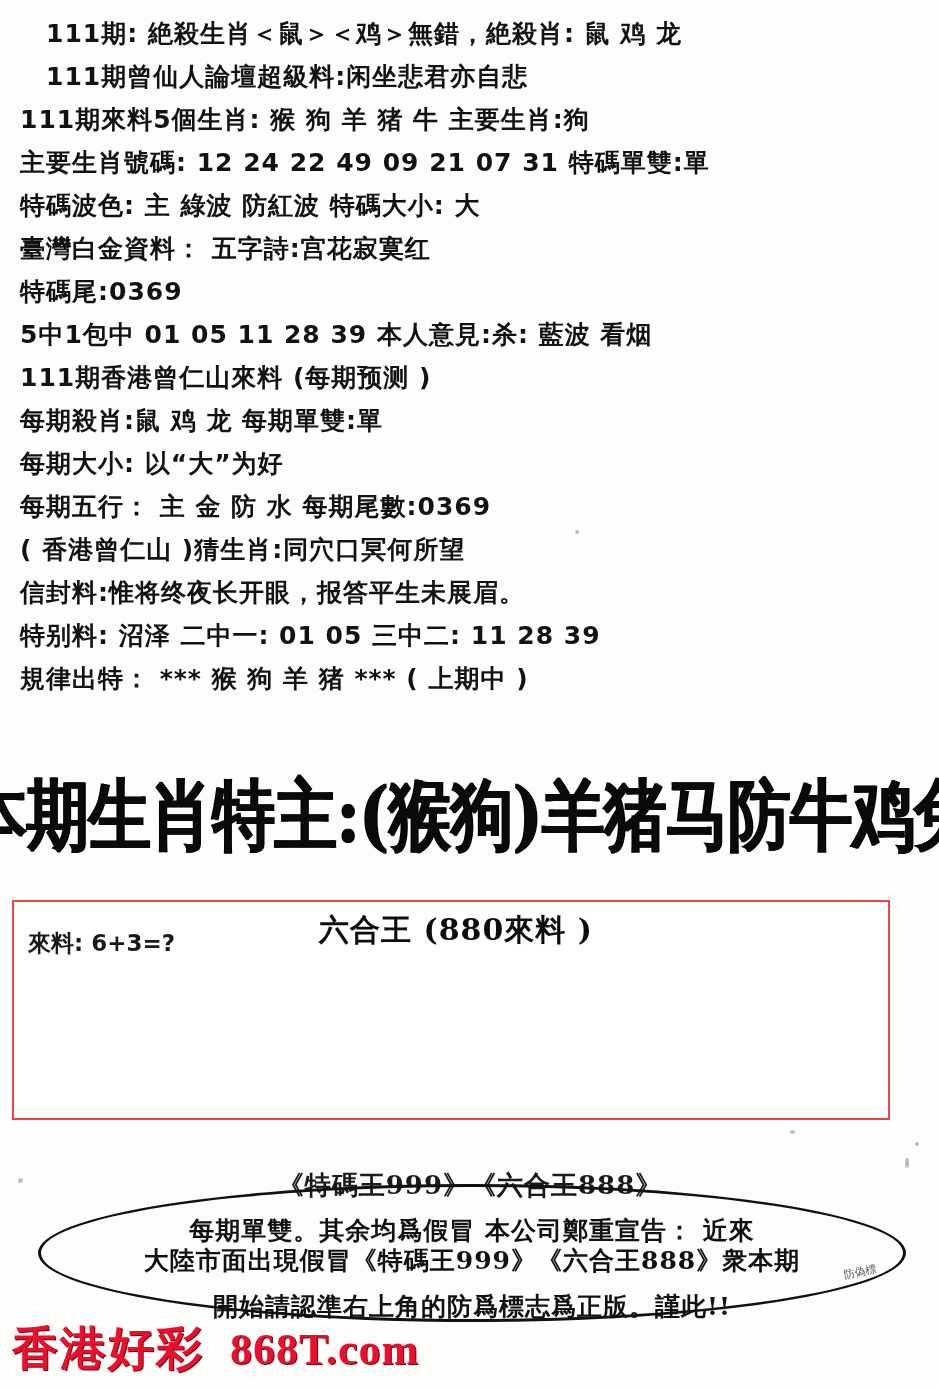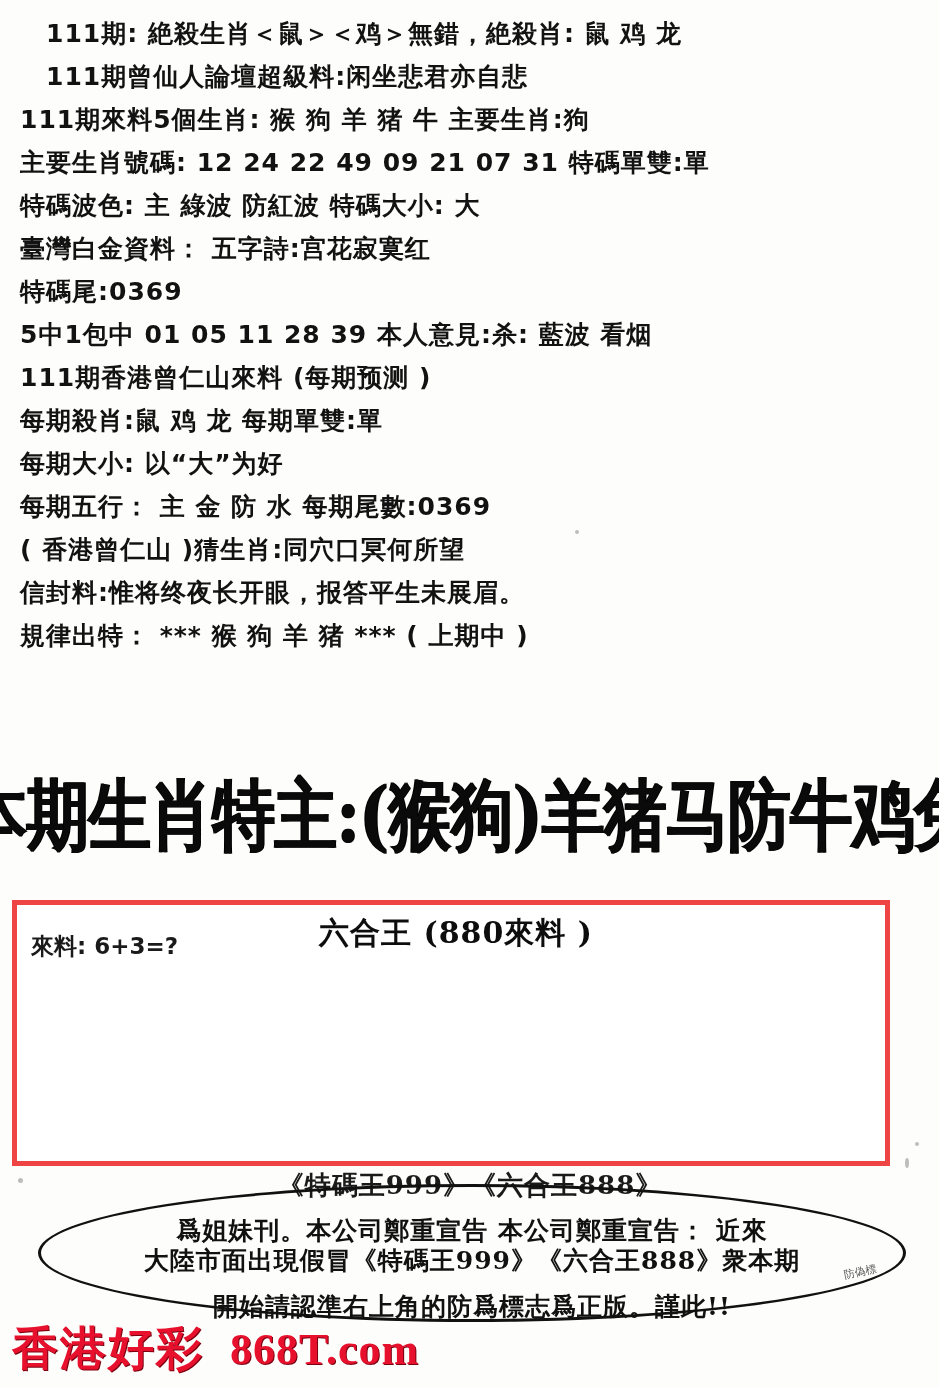--- a/index.html
+++ b/index.html
@@ -65,22 +65,22 @@
     transform: scaleY(1.25);
     text-shadow: 1px 0 0 #000, -1px 0 0 #000;
   }
 
   
   .framed {
     position: absolute;
     left: 12px;
     top: 900px;
     width: 878px;
-    height: 266px;
-    border: 5px solid #ef4444;
+    height: 220px;
+    border: 2px solid #ef4444;
     box-sizing: border-box;
     background: #fff;
     padding: 6px 0 0 10px;
   }
   .framed-title {
     text-align: center;
     font-family: "DejaVu Serif", serif;
     font-size: 30px;
     font-weight: bold;
     letter-spacing: 1px;
@@ -222,36 +222,37 @@
     <div class="line">特碼波色: 主 綠波  防紅波 特碼大小: 大</div>
     <div class="line">臺灣白金資料： 五字詩:宫花寂寞红</div>
     <div class="line">特碼尾:0369</div>
     <div class="line">5中1包中  01 05 11 28 39  本人意見:杀: 藍波 看烟</div>
     <div class="line">111期香港曾仁山來料 (每期预测 )</div>
     <div class="line">每期殺肖:鼠 鸡 龙   每期單雙:單</div>
     <div class="line">每期大小:  以“大”为好</div>
     <div class="line">每期五行： 主 金 防 水 每期尾數:0369</div>
     <div class="line">( 香港曾仁山 )猜生肖:同穴口冥何所望</div>
     <div class="line">信封料:惟将终夜长开眼，报答平生未展眉。</div>
+    <div class="line">特别料: 沼泽     二中一:  01 05   三中二: 11 28 39</div>
     <div class="line">規律出特：  ***  猴 狗 羊 猪  ***  ( 上期中 )</div>
   </div>
 
   <div class="banner">
     <div class="banner-text">《本期生肖特主:(猴狗)羊猪马防牛鸡兔》</div>
   </div>
 
   <div class="framed">
     <div class="framed-first">來料: 6+3=?</div>
     <div class="framed-title">六合王 (880來料 )</div>
   </div>
 
   <div class="oval-wrap">
     <div class="oval-title">《特碼王999》《六合王888》</div>
     <div class="oval"></div>
-    <div class="oval-line ol1">爲姐妹刊。本公司鄭重宣告 本公司鄭重宣告： 近來</div>
+    <div class="oval-line ol1">每期單雙。其余均爲假冒 本公司鄭重宣告： 近來</div>
     <div class="oval-line ol2">大陸市面出現假冒《特碼王999》《六合王888》衆本期</div>
     <div class="oval-line ol3">開始請認準右上角的防爲標志爲正版。謹此!!</div>
     <div class="stamp">防偽標</div>
   </div>
 
   <div class="footer">
     <span class="footer-cn">香港好彩</span>
     <span class="footer-url">868T.com</span>
   </div>
 

